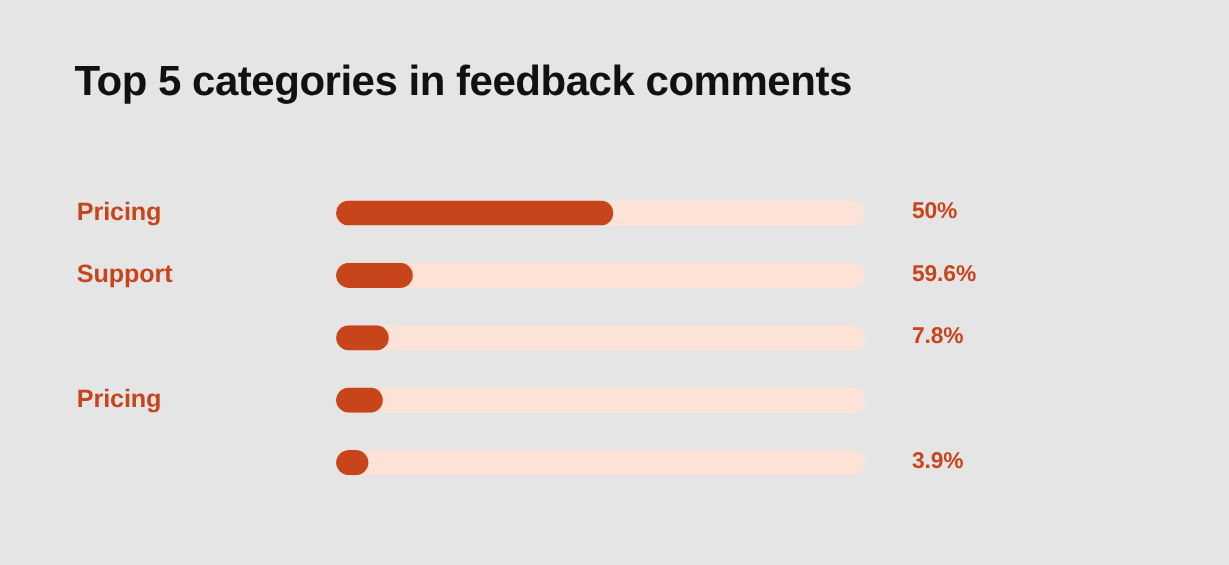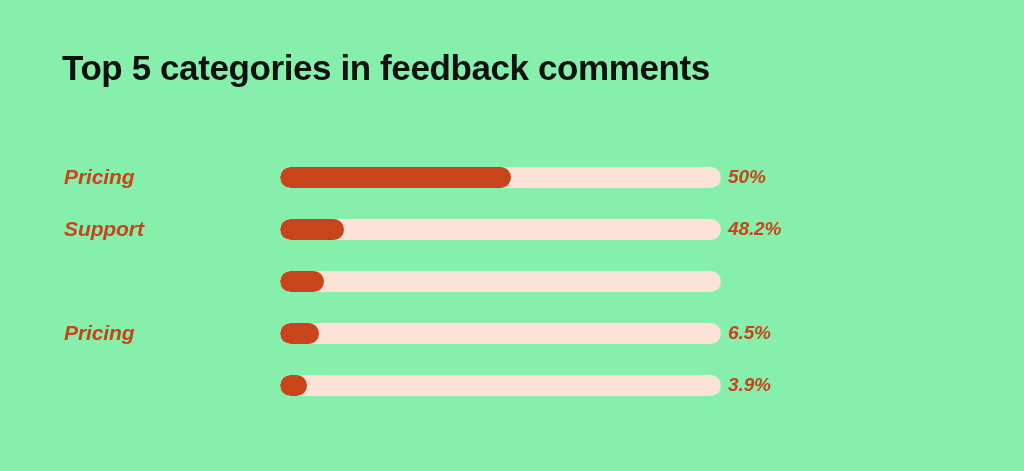--- a/index.html
+++ b/index.html
@@ -11,42 +11,41 @@
     width: 1024px;
     height: 471px;
     font-family: "Liberation Sans", sans-serif;
     -webkit-font-smoothing: antialiased;
     overflow: hidden;
   }
   .chart-card {
     position: relative;
     width: 1024px;
     height: 471px;
-    background: #86efac;
+    background: #e5e5e5;
     box-sizing: border-box;
   }
   .chart-title {
     position: absolute;
     left: 62px;
     top: 46px;
     margin: 0;
     font-size: 35px;
     line-height: 44px;
     font-weight: 700;
     letter-spacing: -0.4px;
     color: #111111;
     white-space: nowrap;
     font-family: "Liberation Sans", sans-serif;
   }
   .rows {
     position: absolute;
     left: 0;
     top: 151px;
     width: 868px;
-    font-style: italic;
   }
   .bar-row {
     position: relative;
     height: 52px;
     width: 1024px;
   }
   .row-label {
     position: absolute;
     left: 64px;
     top: 0;
@@ -70,21 +69,21 @@
     border-radius: 11px;
     overflow: hidden;
   }
   .bar-fill {
     height: 21px;
     background: #C8441A;
     border-radius: 11px;
   }
   .row-value {
     position: absolute;
-    left: 728px;
+    left: 760px;
     top: 0;
     height: 52px;
     display: flex;
     align-items: center;
     font-size: 19px;
     font-weight: 700;
     letter-spacing: -0.1px;
     color: #C8441A;
     white-space: nowrap;
   }
@@ -102,33 +101,33 @@
         <div class="bar-track">
           <div class="bar-fill" style="width:230.5px"></div>
         </div>
         <div class="row-value">50%</div>
       </div>
       <div class="bar-row">
         <div class="row-label">Support</div>
         <div class="bar-track">
           <div class="bar-fill" style="width:64.2px"></div>
         </div>
-        <div class="row-value">48.2%</div>
+        <div class="row-value">59.6%</div>
       </div>
       <div class="bar-row">
         <div class="bar-track">
           <div class="bar-fill" style="width:44.4px"></div>
         </div>
+        <div class="row-value">7.8%</div>
       </div>
       <div class="bar-row">
         <div class="row-label">Pricing</div>
         <div class="bar-track">
           <div class="bar-fill" style="width:38.7px"></div>
         </div>
-        <div class="row-value">6.5%</div>
       </div>
       <div class="bar-row">
         <div class="bar-track">
           <div class="bar-fill" style="width:27.2px"></div>
         </div>
         <div class="row-value">3.9%</div>
       </div>
     </div>
 
 </div>

